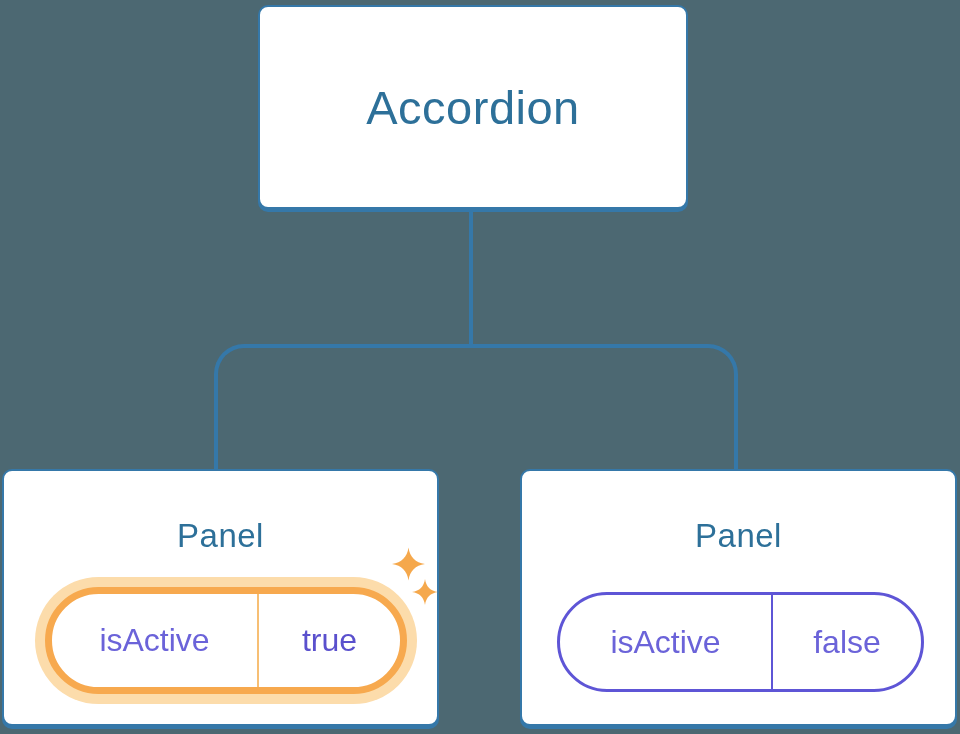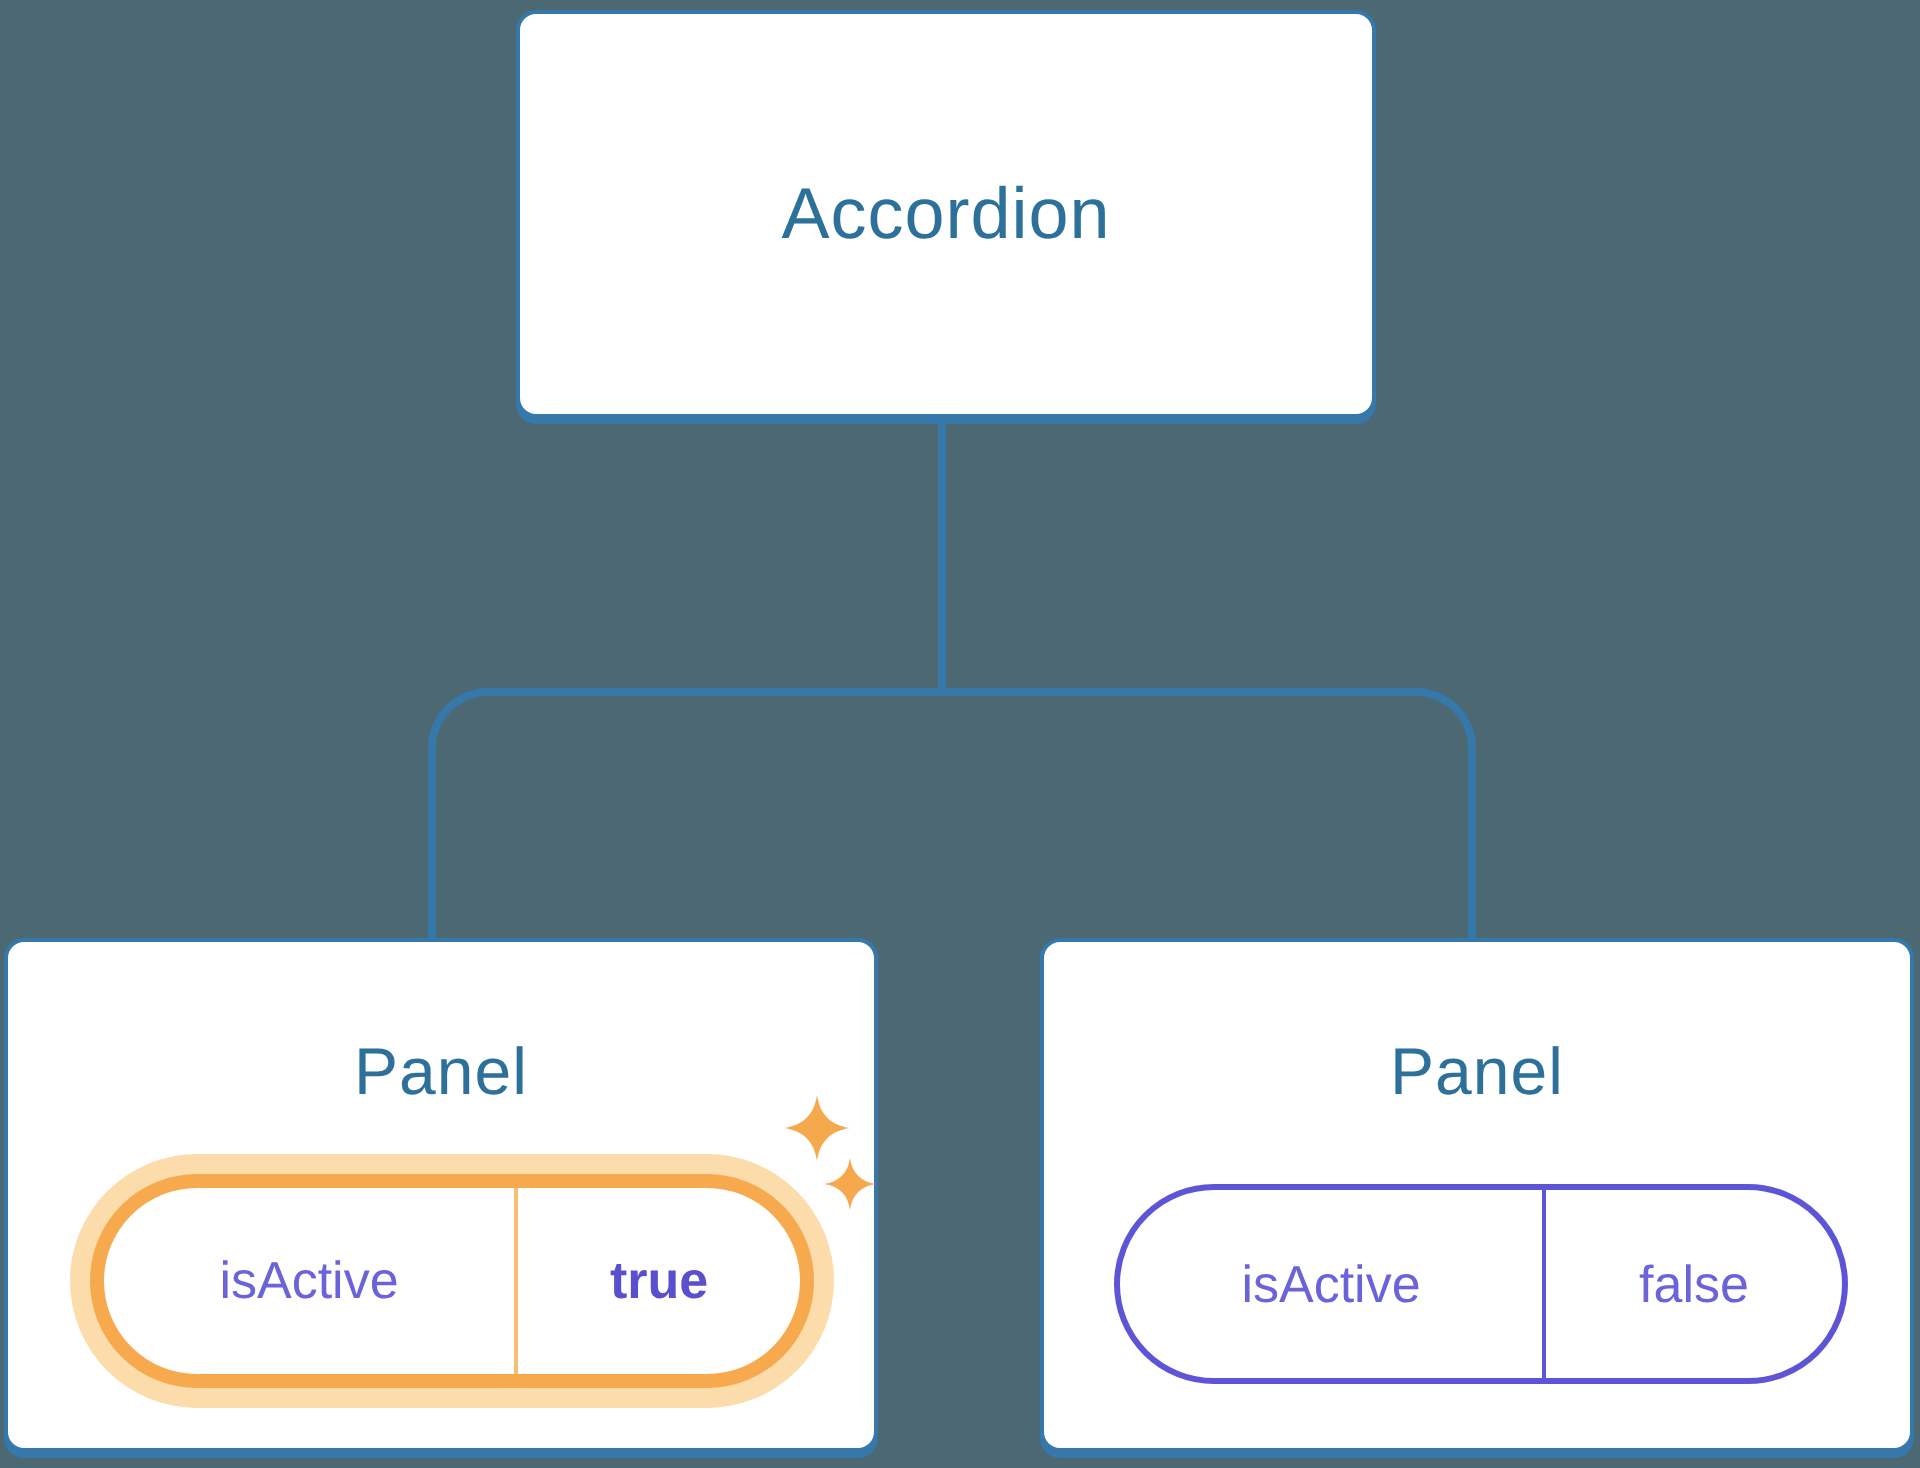--- a/index.html
+++ b/index.html
@@ -42,21 +42,21 @@
     border-radius: 10px;
     box-shadow: 0 3px 0 0 #3578a9;
   }
   .node-root {
     left: 258px; top: 5px;
     width: 430px; height: 204px;
     display: flex; align-items: center; justify-content: center;
   }
   .node-title {
     color: #2d7099;
-    font-size: 36px;
+    font-size: 47px;
     letter-spacing: 0.5px;
   }
   .panel {
     left: 2px; top: 469px;
     width: 437px; height: 257px;
   }
   .panel-right { left: 520px; }
   .panel-title {
     position: absolute;
     top: 46px; left: 0;
@@ -86,27 +86,27 @@
   .pill-inactive {
     left: 35px; top: 121px;
     width: 367px; height: 100px;
     border: 3px solid #5e55d6;
     border-radius: 60px;
   }
   .pill-cell {
     display: flex;
     align-items: center;
     justify-content: center;
-    font-size: 26px;
+    font-size: 32px;
   }
   .pill-key { color: #6b63d9; }
   .pill-active .pill-key   { width: 205px; }
   .pill-inactive .pill-key { width: 211px; }
   .pill-value { flex: 1; color: #6b63d9; }
-  .pill-value-bold { color: #5a50cd; font-weight: 700; }
+  .pill-value-bold { color: #5a50cd; font-weight: 400; }
   .pill-divider { width: 2px; }
   .divider-orange { background: #f7bf74; }
   .divider-purple { background: #5e55d6; }
 
   
   .sparkle { position: absolute; }
   .sparkle-big   { left: 388px; top: 76px;  width: 33px; height: 34px; }
   .sparkle-small { left: 408px; top: 108px; width: 26px; height: 26px; }
 </style>
 </head>

